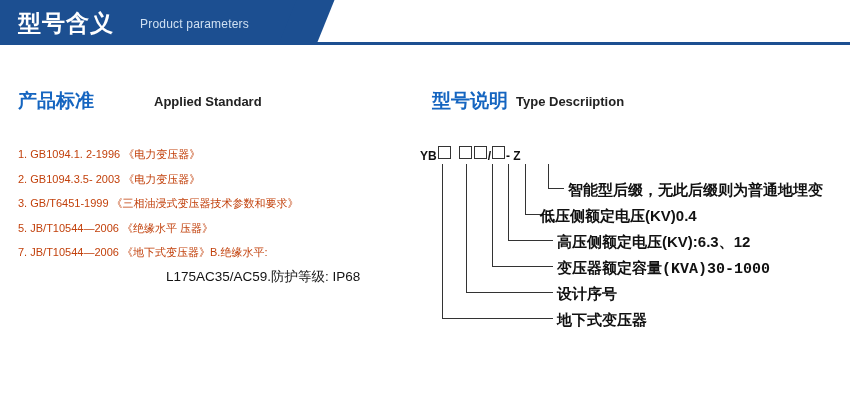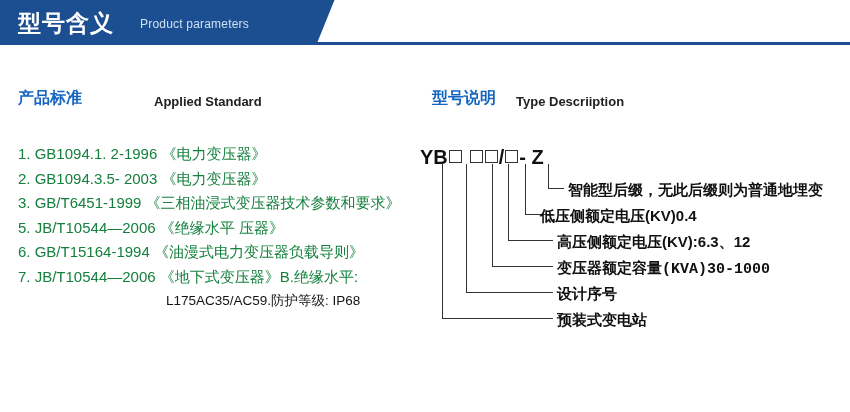--- a/index.html
+++ b/index.html
@@ -63,21 +63,21 @@
     left: 140px;
     top: 17px;
     font-size: 12px;
     color: #cfe0f2;
     letter-spacing: 0.2px;
   }
 
   
   .sect-title {
     position: absolute;
-    font-size: 16px;
+    font-size: 19px;
     font-weight: bold;
     color: #1565c0;
     white-space: nowrap;
   }
   .sect-sub {
     position: absolute;
     font-size: 13px;
     font-weight: bold;
     color: #222222;
     white-space: nowrap;
@@ -89,23 +89,23 @@
   #type-sub   { left: 516px; top: 94px; }
 
   
   .std-list {
     position: absolute;
     left: 18px;
     top: 142px;
     width: 410px;
   }
   .std-item {
-    font-size: 15px;
+    font-size: 11px;
     line-height: 24.5px;
-    color: #15803d;
+    color: #c2410c;
     white-space: nowrap;
   }
   .std-item .num { display: inline-block; }
   .std-item .code { display: inline-block; }
   .std-item .name { display: inline-block; }
   .std-cont {
     font-size: 13.5px;
     line-height: 24.5px;
     color: #141414;
     padding-left: 148px;
@@ -117,21 +117,21 @@
     position: absolute;
     left: 420px;
     top: 138px;
     width: 430px;
     height: 250px;
   }
   .code-line {
     position: absolute;
     left: 0;
     top: 8px;
-    font-size: 20px;
+    font-size: 12px;
     font-weight: bold;
     color: #111111;
     white-space: nowrap;
     letter-spacing: 0px;
   }
   .code-box {
     display: inline-block;
     width: 11px;
     height: 11px;
     border: 1px solid #333333;
@@ -187,25 +187,20 @@
     <span class="num">3.</span>
     <span class="code">GB/T6451-1999</span>
     <span class="name">《三相油浸式变压器技术参数和要求》</span>
   </div>
   <div class="std-item">
     <span class="num">5.</span>
     <span class="code">JB/T10544—2006</span>
     <span class="name">《绝缘水平  压器》</span>
   </div>
   <div class="std-item">
-    <span class="num">6.</span>
-    <span class="code">GB/T15164-1994</span>
-    <span class="name">《油漫式电力变压器负载导则》</span>
-  </div>
-  <div class="std-item">
     <span class="num">7.</span>
     <span class="code">JB/T10544—2006</span>
     <span class="name">《地下式变压器》B.绝缘水平:</span>
   </div>
   <div class="std-cont">L175AC35/AC59.防护等级: IP68</div>
 </div>
 
 <div class="sect-title" id="type-title">型号说明</div>
 <div class="sect-sub" id="type-sub">Type Descriiption</div>
 
@@ -231,14 +226,14 @@
   <div class="hline" style="left:46px; top:154px; width:87px;"></div>
 
   <div class="vline" style="left:22px; top:26px; height:154px;"></div>
   <div class="hline" style="left:22px; top:180px; width:111px;"></div>
 
   <div class="lbl" style="left:148px; top:43px;">智能型后缀，无此后缀则为普通地埋变</div>
   <div class="lbl" style="left:120px; top:69px;">低压侧额定电压(KV)0.4</div>
   <div class="lbl" style="left:137px; top:95px;">高压侧额定电压(KV):6.3、12</div>
   <div class="lbl" style="left:137px; top:121px;font-family:Liberation Mono, monospace;">变压器额定容量(KVA)30-1000</div>
   <div class="lbl" style="left:137px; top:147px;text-align:right;">设计序号</div>
-  <div class="lbl" style="left:137px; top:173px;">预装式变电站</div>
+  <div class="lbl" style="left:137px; top:173px;">地下式变压器</div>
 </div>
 
 </body></html>

